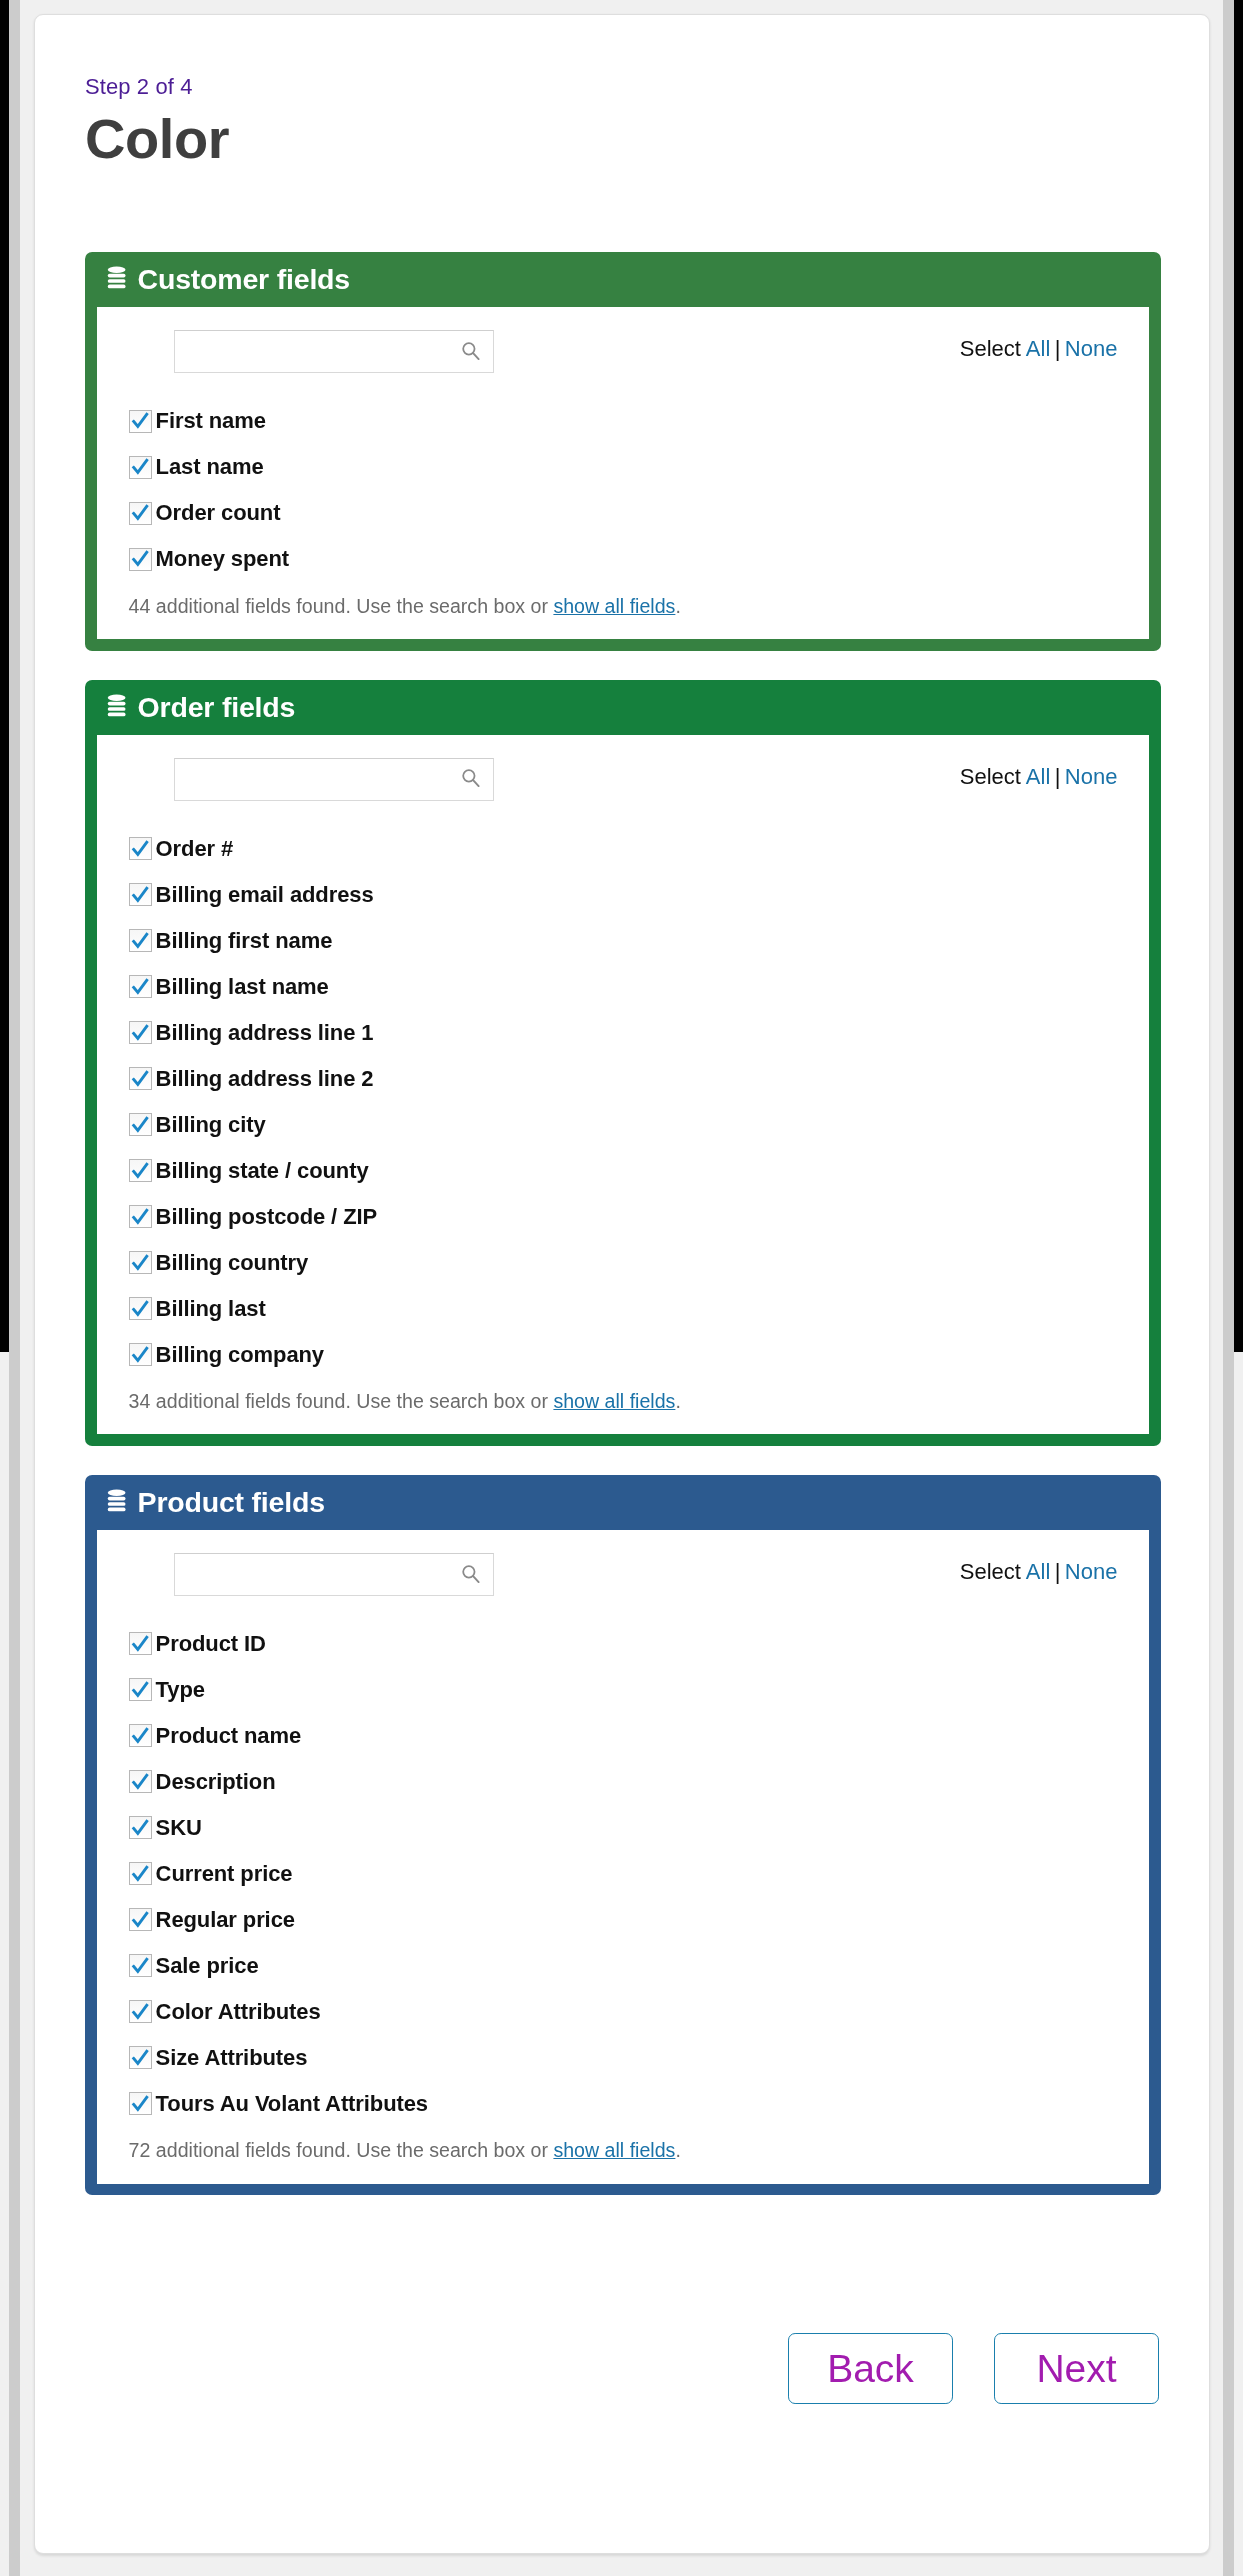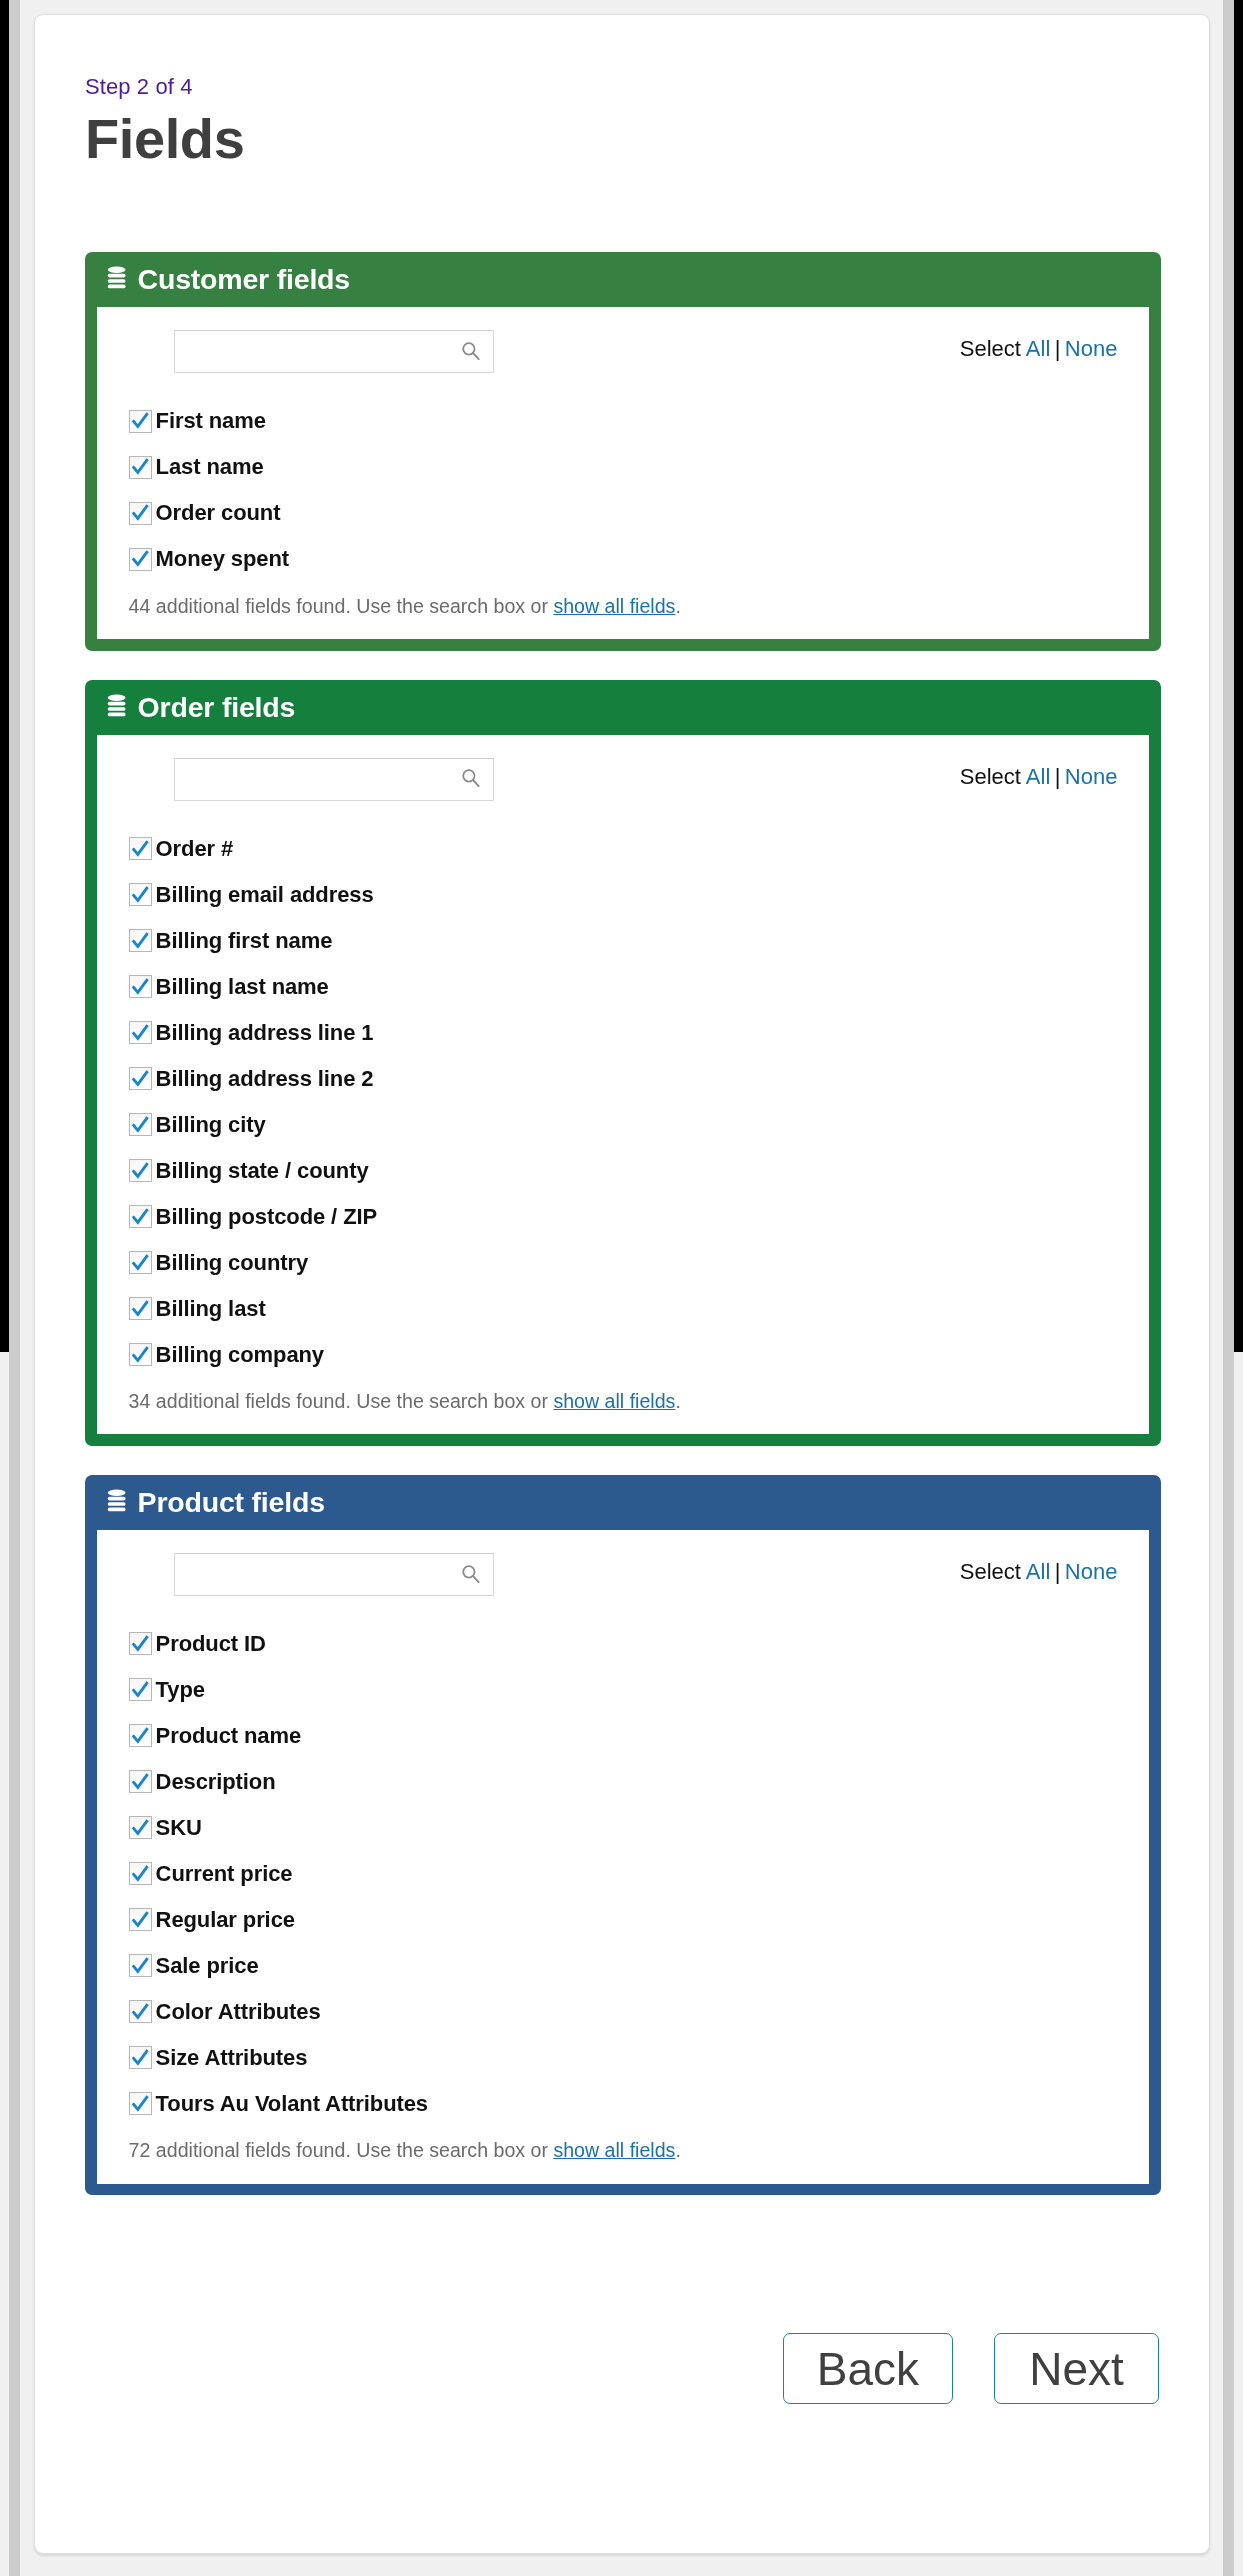--- a/index.html
+++ b/index.html
@@ -173,39 +173,39 @@
     bottom: 149px;
     display: flex;
     gap: 41px;
   }
   .wiz-btn {
     min-width: 165px;
     height: 71px;
     border: 1.8px solid #1a7fad;
     border-radius: 7.1px;
     background: #ffffff;
-    color: #404040;
-    font-size: 46px;
+    color: #a21caf;
+    font-size: 39px;
     font-family: "Liberation Sans", sans-serif;
     cursor: pointer;
     padding: 0 33px;
   }
 </style>
 </head>
 <body>
 
 <div class="page-scroll-track left"></div>
 <div class="page-scroll-track right"></div>
 <div class="edge-strip left"></div>
 <div class="edge-strip right"></div>
 
 <div class="wizard-card">
 
   <div class="step-label">Step 2 of 4</div>
-  <div class="page-title">Fields</div>
+  <div class="page-title">Color</div>
 
   <div class="panels" id="panels-root">
       <div class="panel panel-green">
         <div class="panel-head">
           <span>
             <svg class="db-icon" viewBox="0 0 24 30">
               <ellipse cx="12" cy="4" rx="10" ry="3.6" fill="#fff"></ellipse>
               <rect x="2" y="8.5" width="20" height="4.2" rx="2.1" fill="#fff"></rect>
               <rect x="2" y="14.6" width="20" height="4.2" rx="2.1" fill="#fff"></rect>
               <rect x="2" y="20.7" width="20" height="4.2" rx="2.1" fill="#fff"></rect>

